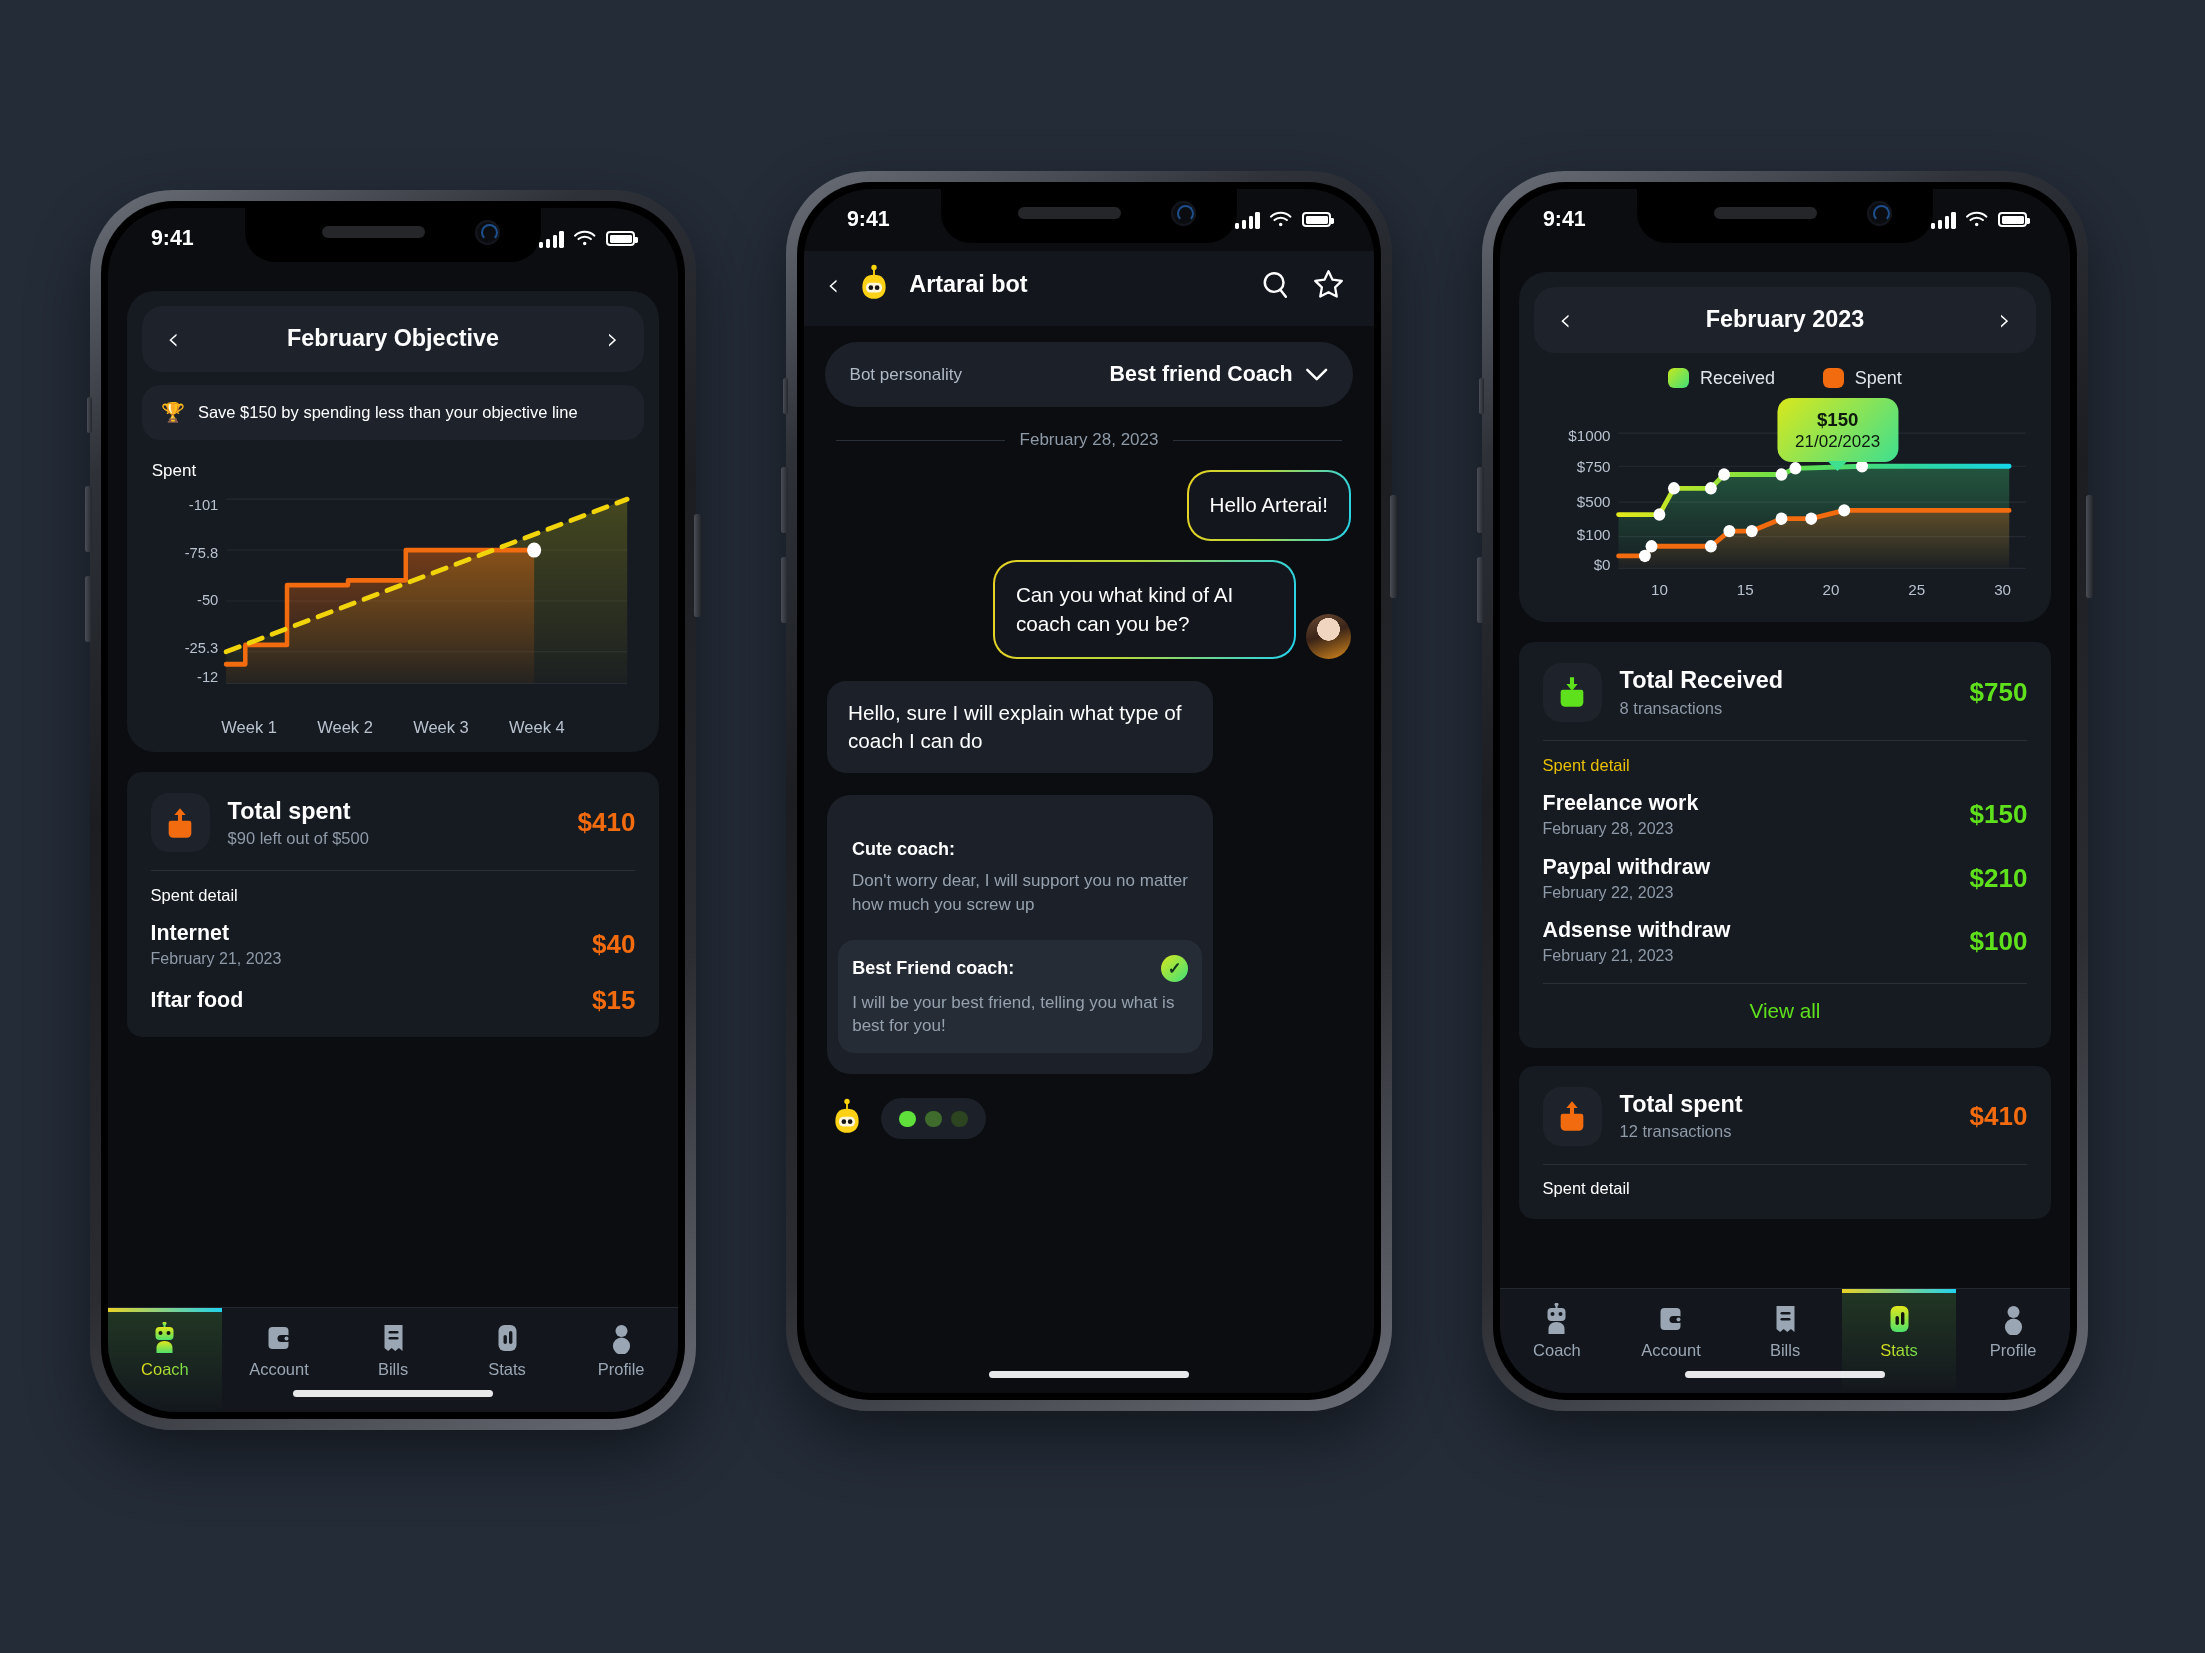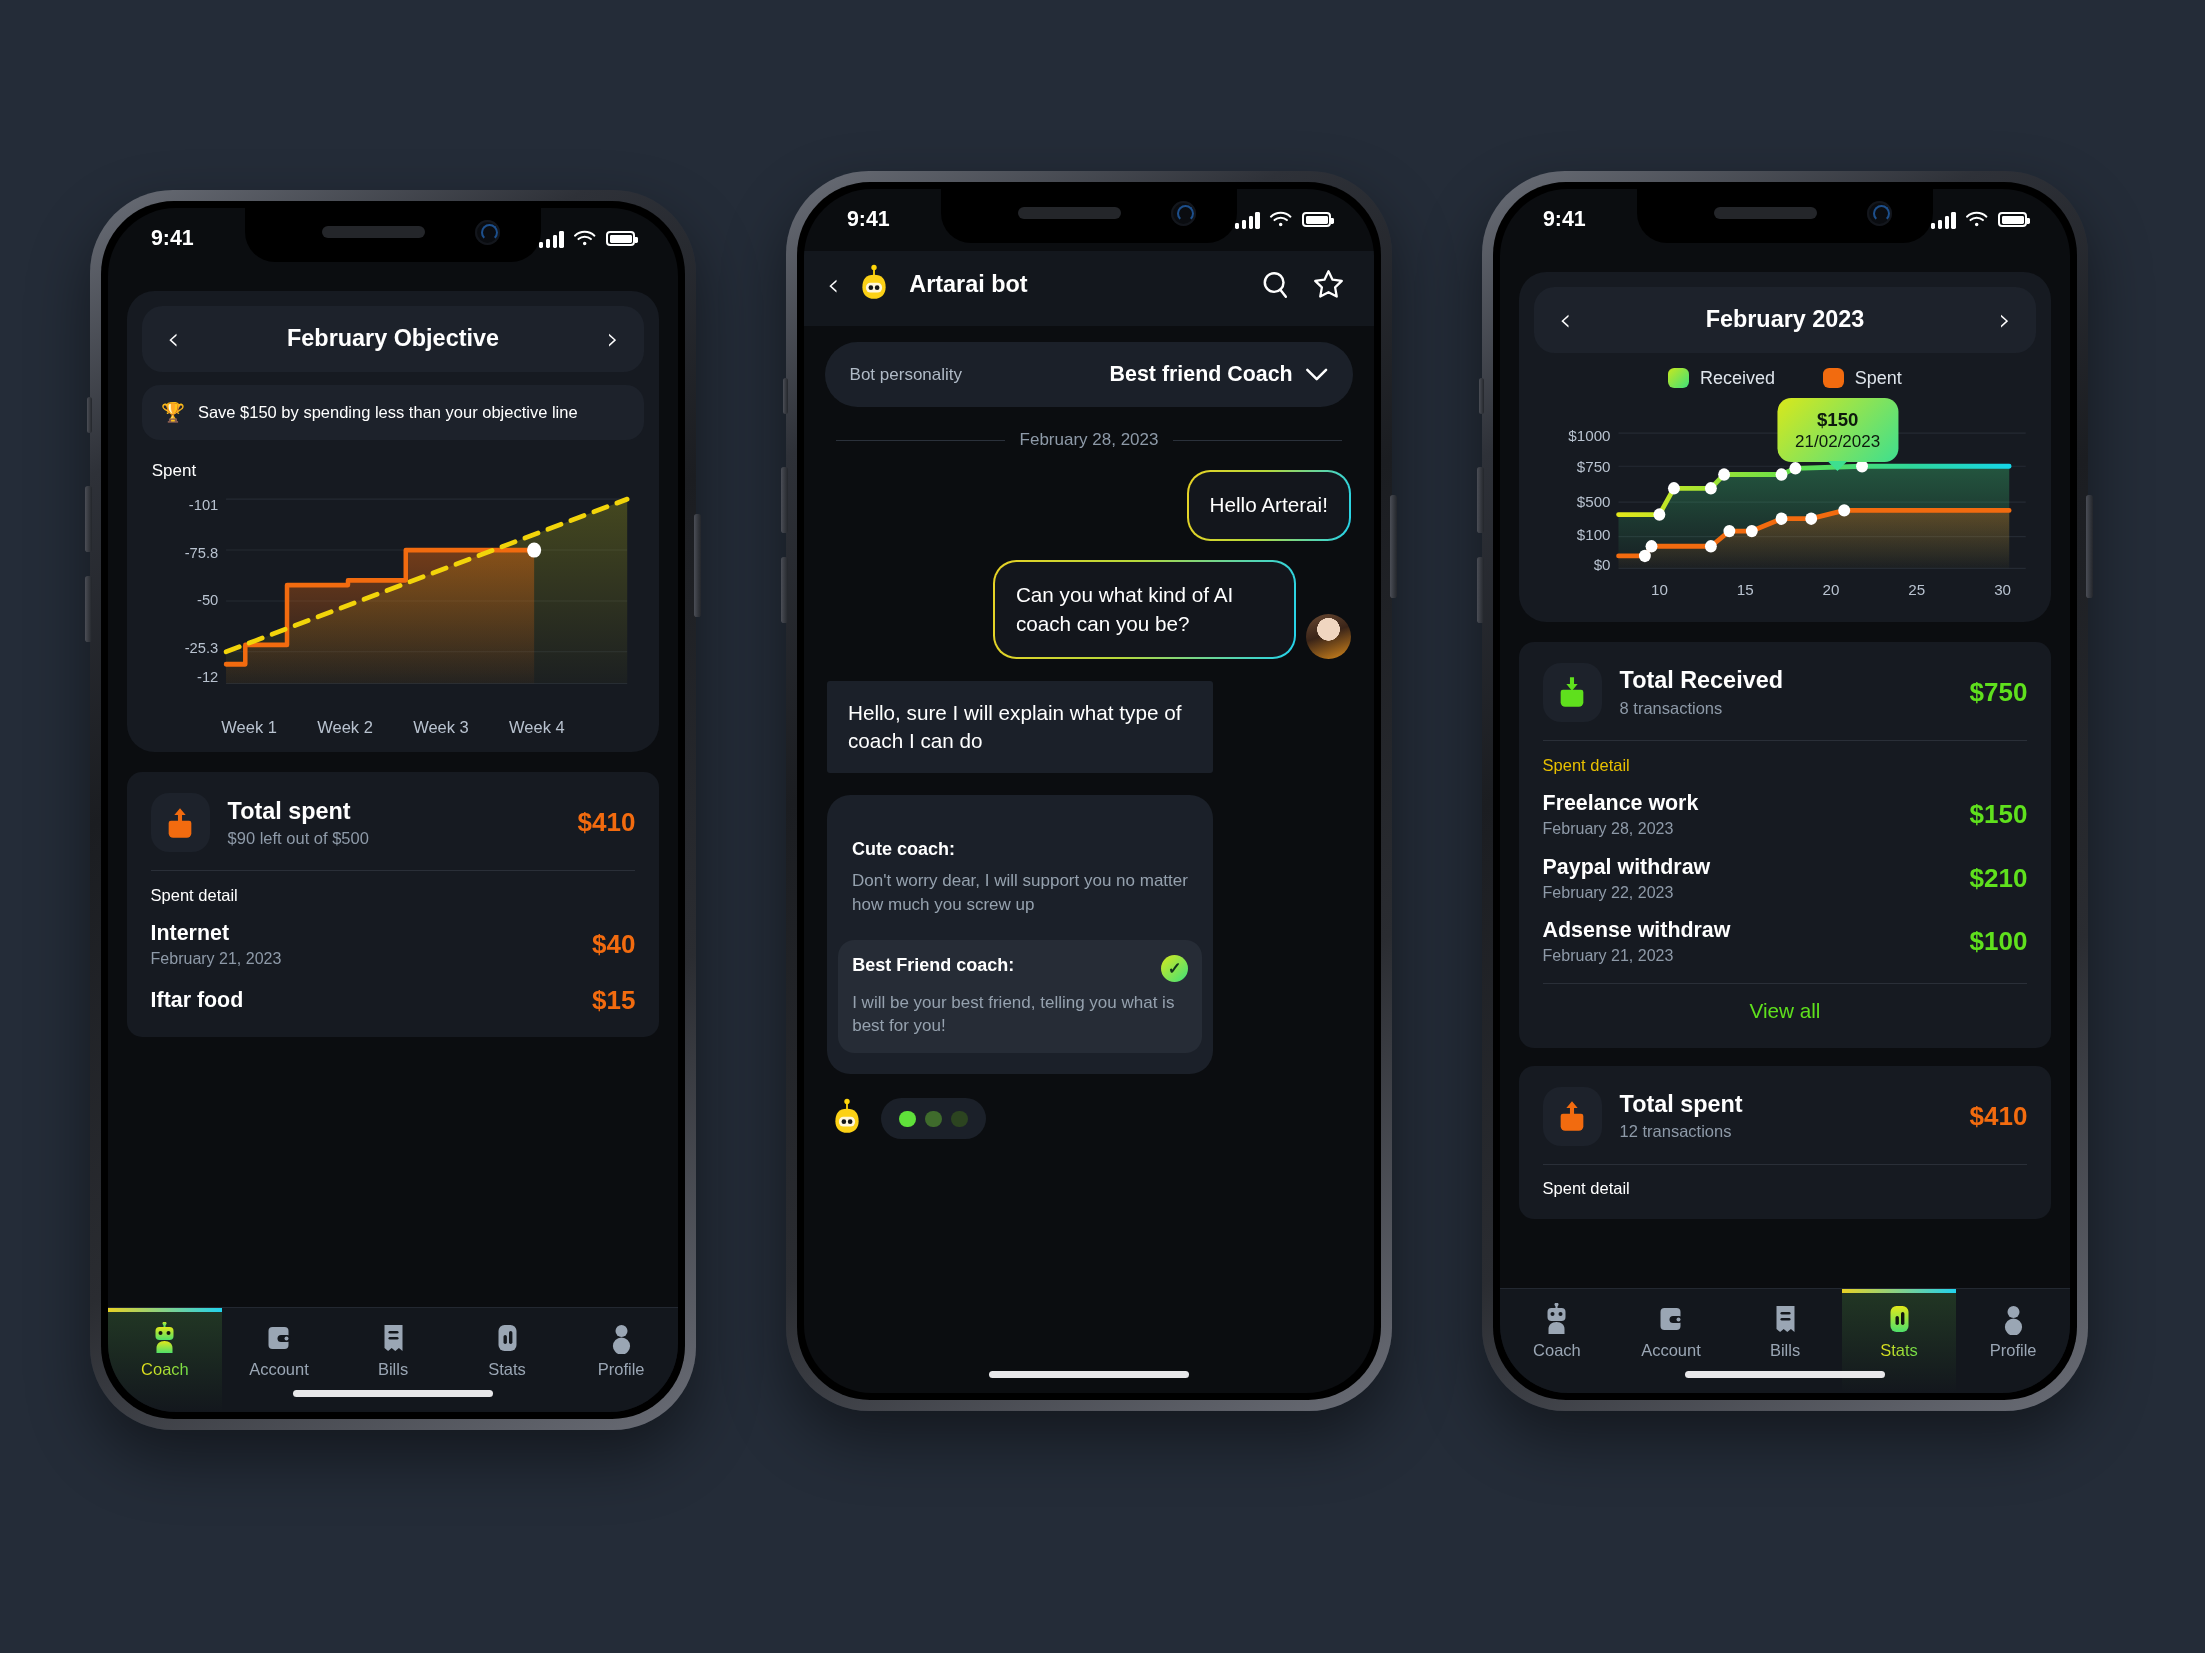--- a/index.html
+++ b/index.html
@@ -181,36 +181,36 @@
   }
   .pers-l { color:#b0bac6; font-size:17px;}
   .pers-r { color:#fff; font-size:21.4px; font-weight:700; display:flex; align-items:center; gap:12.4px;}
   .datesep { display:flex; align-items:center; gap:15px; margin:23.4px 32px 0 32px;}
   .datesep .ln { flex:1; height:0.7px; background:#2b313b;}
   .datesep .dt { color:#8e9aa8; font-size:17px;}
   .msgs { padding:0 23.4px; }
   .row-r { display:flex; justify-content:flex-end; align-items:flex-end; gap:9.6px; margin-top:19.3px;}
   .row-l { display:flex; margin-top:22px; }
   .bub-dark {
-    background:#1b2029; border-radius:3px; padding:18px 20.7px;
+    background:#1b2029; border-radius:19px; padding:18px 20.7px;
     color:#fff; font-size:20.7px; line-height:1.36; max-width:386px;
   }
   .avatar-user {
     width:45px;height:45px;border-radius:50%;flex:none;overflow:hidden;
     background:radial-gradient(circle at 50% 34%, #f0d6c0 0 30%, transparent 31%),
                linear-gradient(160deg,#6b4a33 0%,#3a2418 45%,#d6881c 100%);
   }
   .opt-card {
     background:#1b2029; border-radius:23.4px; padding:20.7px; max-width:386px;
     color:#fff;
   }
   .opt-head { font-size:20.7px; line-height:1.36; }
   .opt { margin-top:23.4px; padding:0 4.1px; }
   .opt.sel { background:#262c36; border-radius:16.5px; padding:15px 13.8px; margin-left:-9.6px; margin-right:-9.6px;}
-  .opt-name { font-size:18px; font-weight:700; color:#fff; display:flex; align-items:flex-start; justify-content:space-between;}
+  .opt-name { font-size:18px; font-weight:700; color:#fff; display:flex; align-items:center; justify-content:space-between;}
   .opt-desc { font-size:17px; color:#95a1ae; margin-top:8.3px; line-height:1.4;}
   .check {
     width:27.6px;height:27.6px;border-radius:50%;
     background:linear-gradient(135deg,#d7e81e,#3ee07a);
     display:flex;align-items:center;justify-content:center;
     color:#12331a; font-size:16.5px; font-weight:700;
   }
   .typing-row { display:flex; align-items:center; gap:13.8px; padding:0 23.4px; margin-top:23.4px;}
   .typing { background:#1b2029; border-radius:23.4px; padding:12.4px 18px; display:flex; gap:9.6px;}
   .typing i { width:16.5px;height:16.5px;border-radius:50%;display:block;}

